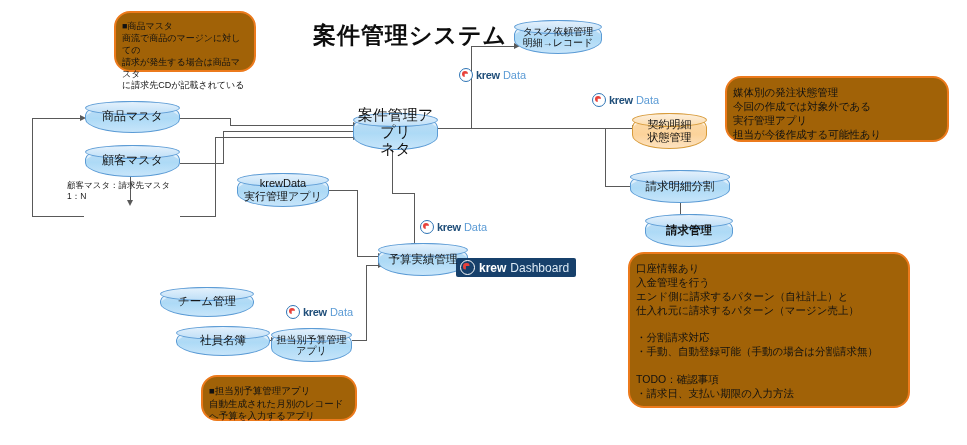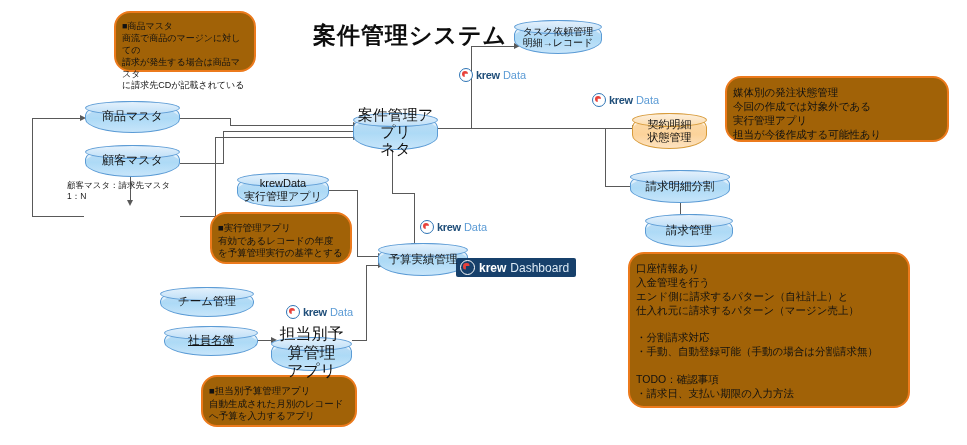--- a/index.html
+++ b/index.html
@@ -129,21 +129,21 @@
 
   <div class="cyl orange" style="left:632px;top:113px;width:75px;height:36px;font-size:11px;">
     <span class="lbl" style="white-space:pre-line;">契約明細
 状態管理</span>
   </div>
 
   <div class="cyl" style="left:630px;top:170px;width:100px;height:33px;font-size:11.5px;">
     <span class="lbl">請求明細分割</span>
   </div>
 
-  <div class="cyl" style="left:645px;top:214px;width:88px;height:33px;font-size:11.5px;">
+  <div class="cyl" style="left:645px;top:214px;width:88px;height:33px;font-size:11.5px;font-weight:bold;">
     <span class="lbl">請求管理</span>
   </div>
 
   <div class="cyl" style="left:353px;top:113px;width:85px;height:37px;font-size:15px;">
     <span class="lbl" style="white-space:pre-line;">案件管理アプリ
 ネタ</span>
   </div>
 
   <div class="cyl" style="left:85px;top:101px;width:95px;height:32px;font-size:12px;">
     <span class="lbl">商品マスタ</span>
@@ -160,25 +160,25 @@
   </div>
 
   <div class="cyl" style="left:378px;top:243px;width:90px;height:33px;font-size:11.5px;">
     <span class="lbl">予算実績管理</span>
   </div>
 
   <div class="cyl" style="left:160px;top:287px;width:94px;height:30px;font-size:11.5px;">
     <span class="lbl">チーム管理</span>
   </div>
 
-  <div class="cyl" style="left:164px;top:326px;width:94px;height:30px;font-size:11.5px;text-decoration:underline;">
+  <div class="cyl" style="left:176px;top:326px;width:94px;height:30px;font-size:11.5px;">
     <span class="lbl">社員名簿</span>
   </div>
 
-  <div class="cyl" style="left:271px;top:337px;width:81px;height:34px;font-size:16px;font-family:Liberation Mono, monospace;">
+  <div class="cyl" style="left:271px;top:328px;width:81px;height:34px;font-size:10px;">
     <span class="lbl" style="white-space:pre-line;">担当別予算管理
 アプリ</span>
   </div>
 
   <div class="ptext" style="left:67px;top:180px;font-size:8.5px;">顧客マスタ：請求先マスタ
 1：N</div>
 
   <div class="krew" style="left:459px;top:68px;font-size:11px;">
     <span class="mark"></span>
     <span class="k">krew</span>
@@ -212,26 +212,23 @@
   <div class="note" style="left:114px;top:11px;width:142px;height:61px;font-size:9px;">■商品マスタ
 商流で商品のマージンに対しての
 請求が発生する場合は商品マスタ
 に請求先CDが記載されている</div>
 
   <div class="note" style="left:725px;top:76px;width:224px;height:66px;font-size:10.5px;">媒体別の発注状態管理
 今回の作成では対象外である
 実行管理アプリ
 担当が今後作成する可能性あり</div>
 
-  <div class="note" style="left:210px;top:212px;width:142px;height:52px;font-size:9.5px;">■実行管理アプリ
-有効であるレコードの年度
-を予算管理実行の基準とする</div>
-
-
-  <div class="note" style="left:201px;top:375px;width:156px;height:52px;font-size:9.5px;">■担当別予算管理アプリ
+
+
+  <div class="note" style="left:201px;top:375px;width:156px;height:46px;font-size:9.5px;">■担当別予算管理アプリ
 自動生成された月別のレコード
 へ予算を入力するアプリ</div>
 
   <div class="note" style="left:628px;top:252px;width:282px;height:156px;font-size:10.5px;">口座情報あり
 入金管理を行う
 エンド側に請求するパターン（自社計上）と
 仕入れ元に請求するパターン（マージン売上）
 
 ・分割請求対応
 ・手動、自動登録可能（手動の場合は分割請求無）

